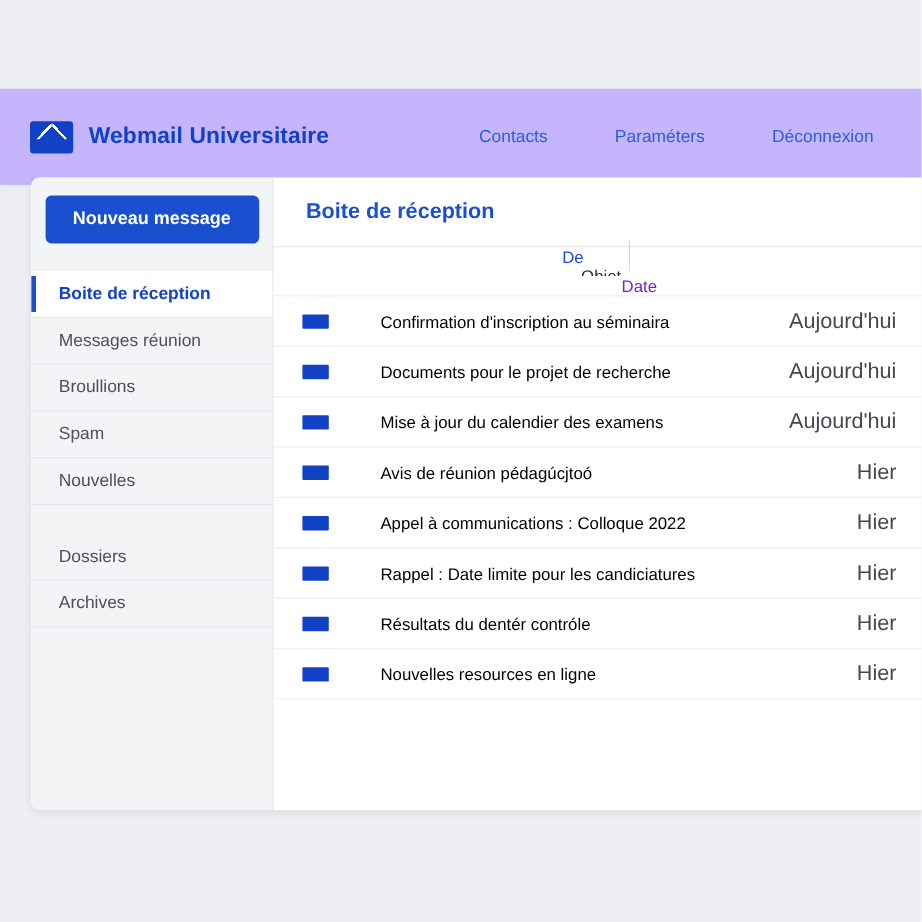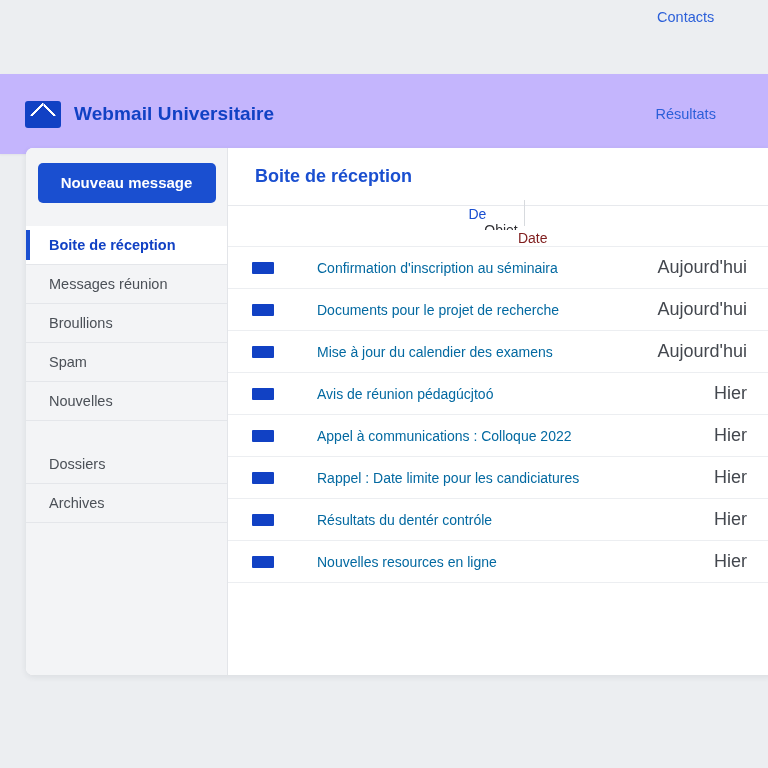--- a/index.html
+++ b/index.html
@@ -70,22 +70,21 @@
     font-weight: bold;
     letter-spacing: 0.1px;
     white-space: nowrap;
   }
 
   .header-nav {
     margin-left: auto;
     margin-right: 40px;
     display: flex;
     align-items: center;
-    gap: 81px;
-    flex-direction: column;
+    gap: 56px;
   }
 
   .nav-link {
     color: #2b5fd9;
     font-size: 14.5px;
     white-space: nowrap;
     cursor: pointer;
   }
 
   
@@ -226,49 +225,49 @@
     min-width: 0;
     font-size: 14px;
     color: #2f2f33;
     white-space: nowrap;
     overflow: hidden;
     text-overflow: ellipsis;
     padding-left: 3px;
   }
 
   .mail-row:not(.header-row) .col-subject {
-    color: #0369a1;
+    color: #000000;
     cursor: pointer;
   }
 
   .col-date {
     width: 96px;
     flex: none;
     text-align: right;
     font-size: 18px;
     color: #43474e;
   }
 
-  .header-row .col-date { color: #7f1d1d; font-size: 14px; text-align: right; }
+  .header-row .col-date { color: #6d28d9; font-size: 14px; text-align: right; }
 
   .list-filler { flex: 1; background: #ffffff; }
 </style>
 </head>
 <body>
 
 <div class="page">
 
   <div class="app-header">
     <div class="brand">
       <span class="logo-mark"></span>
       <span class="brand-name">Webmail Universitaire</span>
     </div>
     <nav class="header-nav">
       <a class="nav-link">Contacts</a>
-      <a class="nav-link">Résultats</a>
+      <a class="nav-link">Paraméters</a>
       <a class="nav-link">Déconnexion</a>
     </nav>
   </div>
 
   <div class="workspace">
 
     <aside class="sidebar">
       <button class="compose-button">Nouveau message</button>
 
       <ul class="folder-list">

